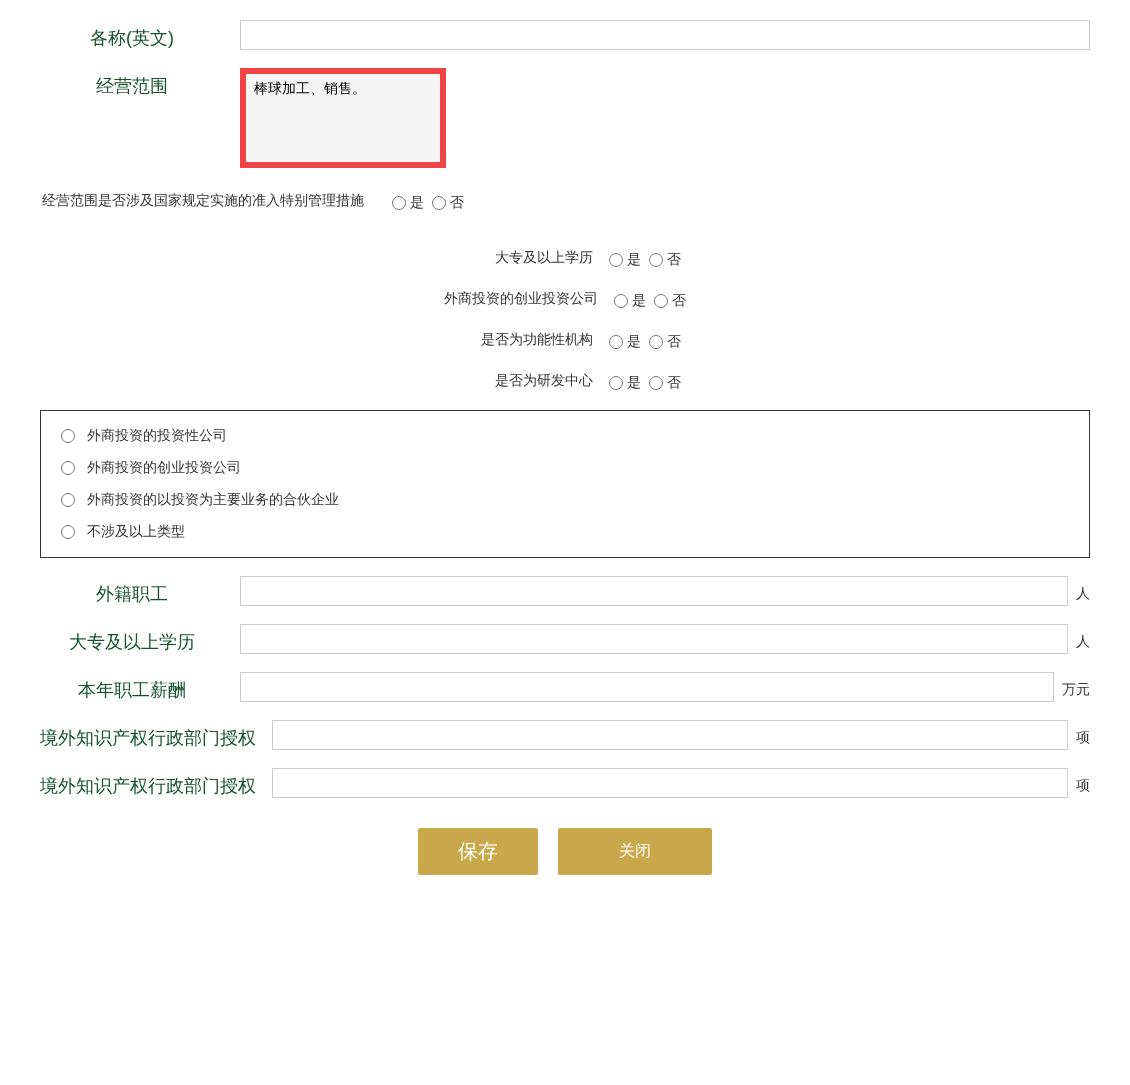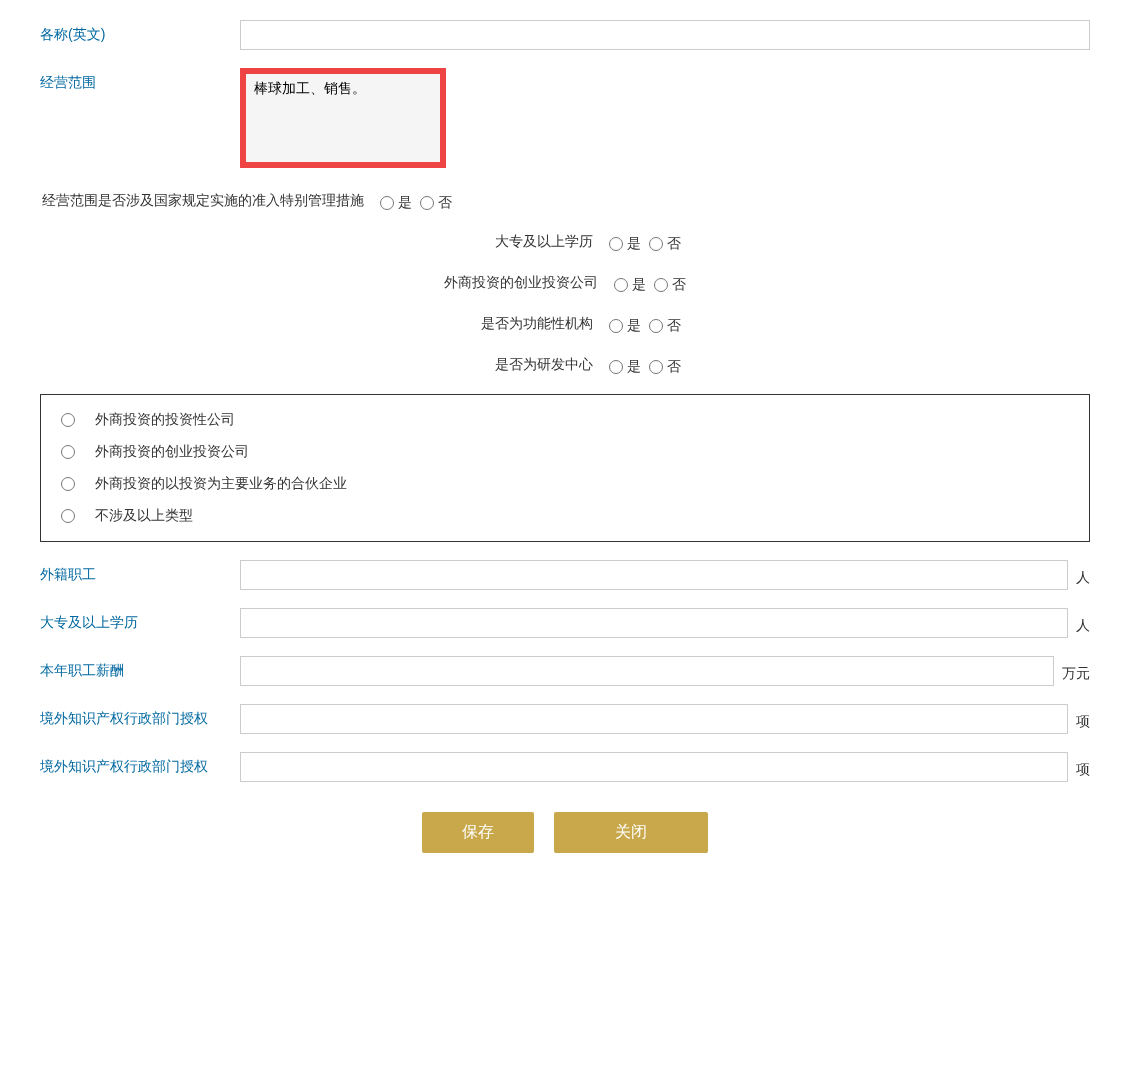--- a/index.html
+++ b/index.html
@@ -25,25 +25,25 @@
     }
 
     .form-row {
       display: flex;
       align-items: flex-start;
       margin-bottom: 18px;
     }
 
     .form-label {
       min-width: 200px;
-      text-align: left;
+      text-align: center;
       padding-right: 16px;
       padding-top: 6px;
-      color: #0369a1;
-      font-size: 14px;
+      color: #14532d;
+      font-size: 18px;
       flex-shrink: 0;
     }
 
     .form-input {
       flex: 1;
       height: 30px;
       border: 1px solid #cccccc;
       outline: none;
       padding: 4px 8px;
       font-size: 14px;
@@ -93,21 +93,22 @@
     }
 
     .radio-label {
       font-size: 14px;
       color: #333;
     }
 
     .full-row {
       display: flex;
       align-items: center;
-      margin-bottom: 18px;
+      margin-bottom: 34px;
+      gap: 12px;
     }
 
     .full-row-label {
       min-width: 340px;
       text-align: right;
       padding-right: 16px;
       color: #333;
       font-size: 14px;
     }
 
@@ -130,21 +131,21 @@
       border: 1.5px solid #333333;
       padding: 16px 20px;
       margin-bottom: 18px;
       width: 100%;
     }
 
     .checkbox-row {
       display: flex;
       align-items: center;
       margin-bottom: 14px;
-      gap: 20px;
+      gap: 12px;
     }
 
     .checkbox-row:last-child {
       margin-bottom: 0;
     }
 
     .checkbox-row input[type="radio"] {
       width: 14px;
       height: 14px;
       cursor: pointer;
@@ -163,21 +164,21 @@
       gap: 20px;
       margin-top: 30px;
       margin-bottom: 20px;
     }
 
     .btn-save {
       background: #c8a84b;
       color: #ffffff;
       border: none;
       padding: 10px 40px;
-      font-size: 16px;
+      font-size: 20px;
       font-family: Liberation Mono, monospace;
       cursor: pointer;
       border-radius: 2px;
     }
 
     .btn-close {
       background: #c8a84b;
       color: #ffffff;
       border: none;
       padding: 10px 61px;

